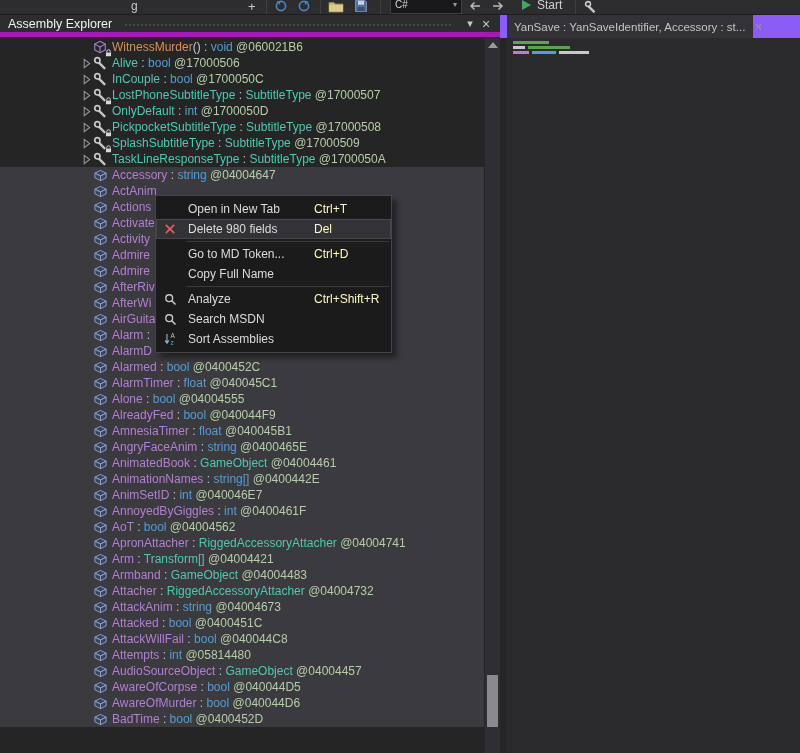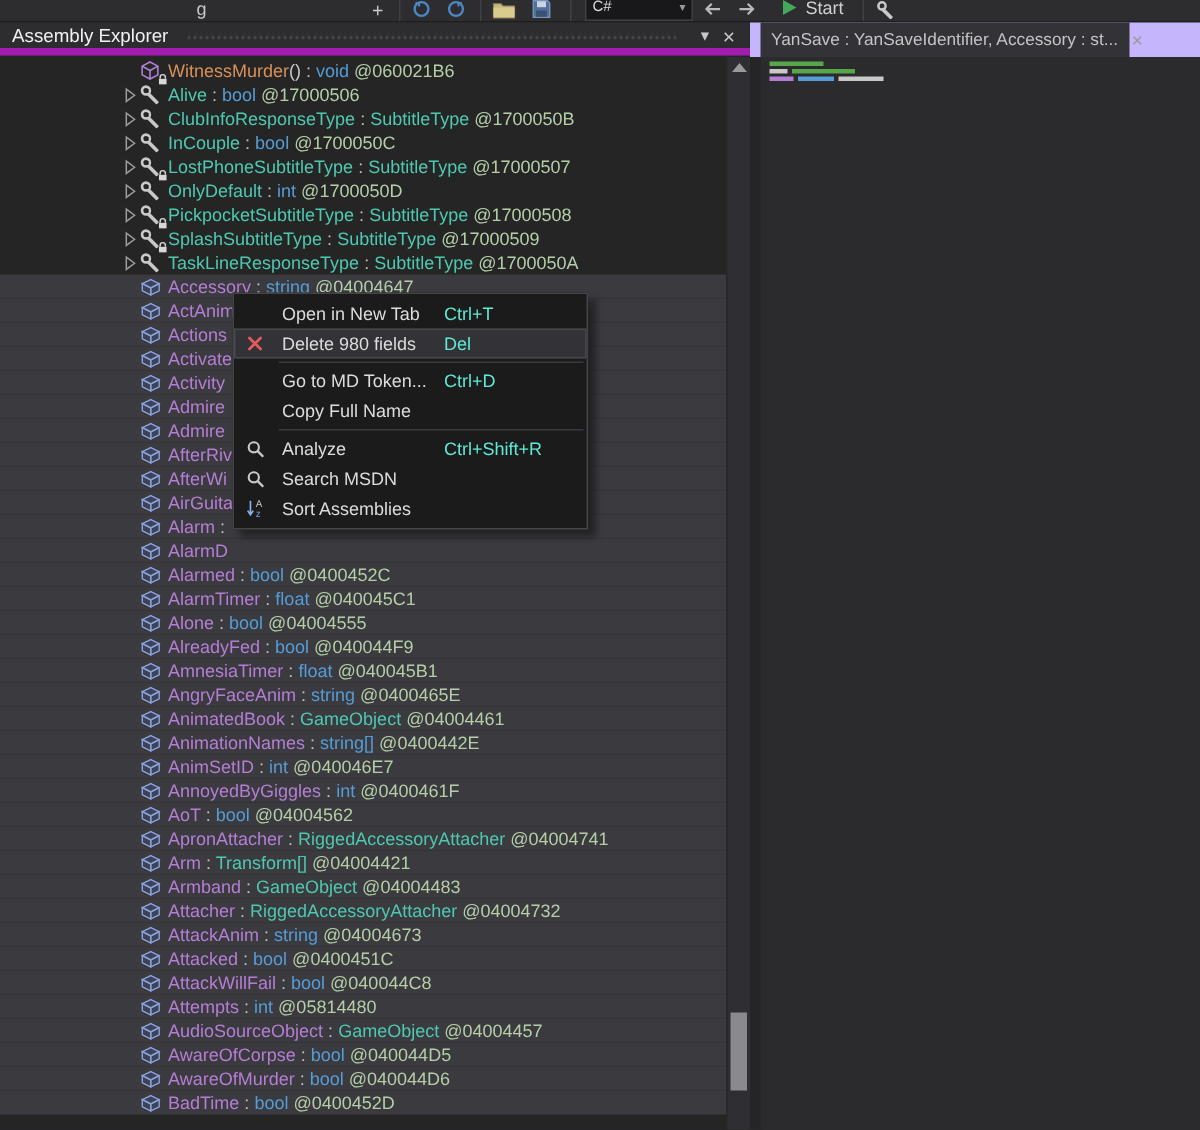--- a/index.html
+++ b/index.html
@@ -50,40 +50,40 @@
   
   .sbar{position:absolute;right:0;top:23px;width:16px;height:715px;background:#2e2e33;
     border-left:1px solid #27272a;}
   .sarrow{position:absolute;left:3px;top:4px;width:0;height:0;
     border-left:5px solid transparent;border-right:5px solid transparent;
     border-bottom:6px solid #9a9a9a;}
   .sthumb{position:absolute;left:2px;top:637px;width:11px;height:52px;background:#8a8a8e;}
 
   
   .panel-right{position:absolute;left:500px;top:15px;width:300px;height:738px;background:#252526;}
-  .tabbar{position:absolute;left:0;top:0;width:300px;height:23px;background:#c4b5fd;}
+  .tabbar{position:absolute;left:0;top:0;width:300px;height:23px;background:#8b5cf6;}
   .tab{position:absolute;left:7px;top:0;height:23px;max-width:246px;background:#323237;
     display:flex;align-items:center;padding:0 7px;color:#c4c4c4;font-size:11.5px;white-space:nowrap;}
   .tab .tclose{margin-left:9px;color:#9a9a9a;font-size:13px;line-height:10px;}
   .rcontent{position:absolute;left:7px;top:23px;width:293px;height:715px;background:#2b2b2e;}
   .codeprev{position:absolute;left:6px;top:3px;}
   .cl{height:3px;margin-bottom:2px;display:flex;gap:3px;}
   .cl span{display:inline-block;height:3px;}
 
   
   .menu{position:absolute;left:155px;top:195px;width:237px;background:#1b1b1c;
     border:1px solid #454548;padding:3px 0;z-index:10;
     box-shadow:5px 5px 5px rgba(0,0,0,0.4);}
   .mi{position:relative;height:20px;display:flex;align-items:center;font-size:12px;
     color:#dcdcdc;}
   .mi.hl{background:#323237;outline:1px solid #46464b;outline-offset:-1px;text-decoration:underline;}
   .mic{position:absolute;left:6px;top:3px;width:16px;height:14px;display:flex;
     align-items:center;justify-content:center;}
   .mil{position:absolute;left:32px;}
-  .mis{position:absolute;left:140px;color:#5eead4;}
+  .mis{position:absolute;left:158px;color:#fef9c3;}
   .msep{height:1px;background:#3a3a3d;margin:2px 2px 2px 30px;}
 </style>
 </head>
 <body>
 
 <div class="toolbar">
   <span class="tb-item" style="left:131px;font-size:12px;">g</span>
   <span class="tb-item" style="left:248px;font-size:13px;">+</span>
   <span class="tb-sep" style="left:266px;"></span>
   <span class="tb-item" style="left:274px;">
@@ -189,35 +189,20 @@
             <polygon points="3.5,1.5 9.5,6 3.5,10.5" fill="none" stroke="#9b9b9b" stroke-width="1.1"></polygon>
           </svg>
         </span>
         <span class="ric">
           <svg width="14" height="14" viewBox="0 0 14 14">
             <circle cx="4.3" cy="4.3" r="2.6" fill="none" stroke="#c8c8c8" stroke-width="1.8"></circle>
             <rect x="3.4" y="3.4" width="2.6" height="2.6" fill="#252526"></rect>
             <rect x="0" y="-1.1" width="9.4" height="2.4" rx="0.6" fill="#c8c8c8" transform="translate(5.6,6.2) rotate(45)"></rect>
           </svg>
         </span>
-        <span class="lbl"><span class="n-prop">ClubInfoResponseType</span><span class="sepc"> : </span><span class="cls">SubtitleType</span><span class="addr"> @1700050B</span></span>
-      </div>
-      <div class="trow">
-        <span class="exp">
-          <svg width="11" height="11" viewBox="0 0 12 12">
-            <polygon points="3.5,1.5 9.5,6 3.5,10.5" fill="none" stroke="#9b9b9b" stroke-width="1.1"></polygon>
-          </svg>
-        </span>
-        <span class="ric">
-          <svg width="14" height="14" viewBox="0 0 14 14">
-            <circle cx="4.3" cy="4.3" r="2.6" fill="none" stroke="#c8c8c8" stroke-width="1.8"></circle>
-            <rect x="3.4" y="3.4" width="2.6" height="2.6" fill="#252526"></rect>
-            <rect x="0" y="-1.1" width="9.4" height="2.4" rx="0.6" fill="#c8c8c8" transform="translate(5.6,6.2) rotate(45)"></rect>
-          </svg>
-        </span>
         <span class="lbl"><span class="n-prop">InCouple</span><span class="sepc"> : </span><span class="kw">bool</span><span class="addr"> @1700050C</span></span>
       </div>
       <div class="trow">
         <span class="exp">
           <svg width="11" height="11" viewBox="0 0 12 12">
             <polygon points="3.5,1.5 9.5,6 3.5,10.5" fill="none" stroke="#9b9b9b" stroke-width="1.1"></polygon>
           </svg>
         </span>
         <span class="ric">
           <svg width="14" height="14" viewBox="0 0 14 14">

